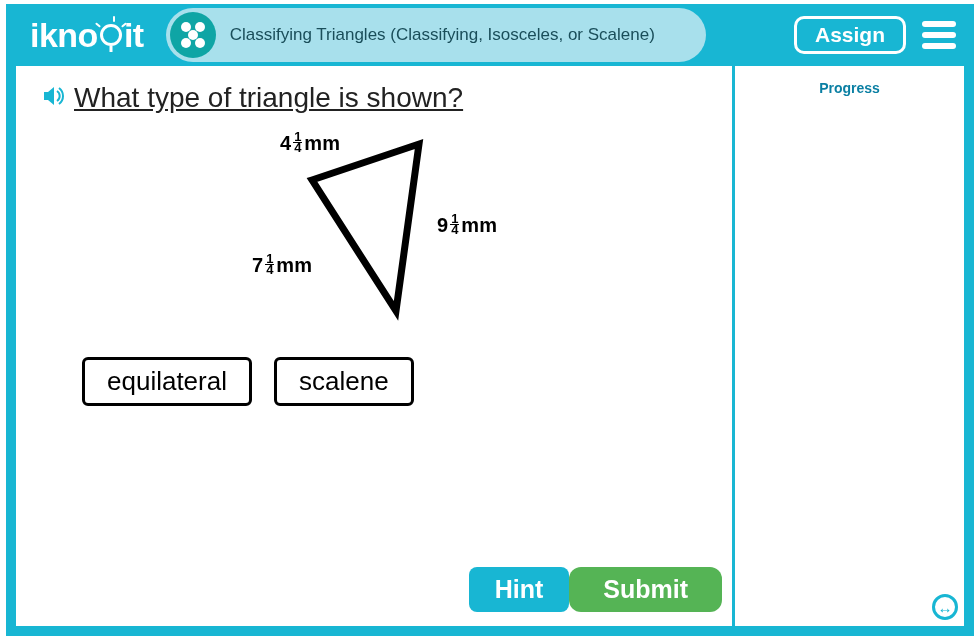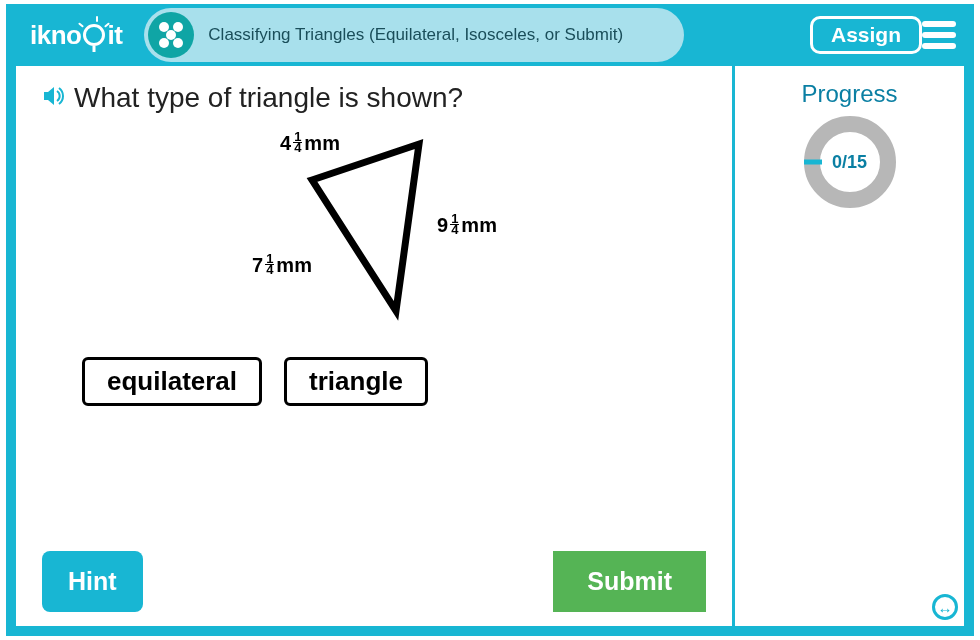--- a/index.html
+++ b/index.html
@@ -21,21 +21,21 @@
   }
   .header {
     background: #18b6d3;
     height: 62px;
     display: flex;
     align-items: center;
     position: relative;
   }
   .logo {
     color: #fff;
-    font-size: 26px;
+    font-size: 34px;
     font-weight: 600;
     margin-left: 14px;
     display: flex;
     align-items: center;
     letter-spacing: -0.5px;
   }
   .logo-bulb {
     display: inline-block;
     width: 22px; height: 22px;
     border: 3px solid #fff;
@@ -86,21 +86,21 @@
   .title-text {
     color: #1a4e5a;
     font-size: 17px;
     line-height: 1.3;
   }
   .header-right {
     position: absolute;
     right: 8px;
     display: flex;
     align-items: center;
-    gap: 0;
+    gap: 16px;
   }
   .assign-btn {
     border: 3px solid #fff;
     color: #fff;
     background: transparent;
     border-radius: 10px;
     font-size: 21px;
     font-weight: 700;
     padding: 4px 18px;
     cursor: pointer;
@@ -130,20 +130,21 @@
     gap: 8px;
   }
   .speaker {
     color: #18b6d3;
     font-size: 20px;
     cursor: pointer;
   }
   .question {
     font-size: 28px;
     color: #222;
+    text-decoration: underline;
   }
   .diagram {
     text-align: center;
     margin: 18px 0 30px 0;
     position: relative;
     height: 195px;
   }
   .diagram svg { display: block; margin: 0 auto; }
   .side-label {
     position: absolute;
@@ -154,65 +155,65 @@
   }
   .options {
     display: flex;
     gap: 22px;
     margin-left: 40px;
   }
   .opt {
     border: 3px solid #000;
     border-radius: 6px;
     font-size: 26px;
-    font-weight: 700;
+    font-weight: 400;
     padding: 6px 22px;
     background: #fff;
     cursor: pointer;
     text-align: center;
   }
   .buttons-row {
     position: absolute;
     bottom: 14px;
-    left: 26px; right: 26px;
-    display: flex;
-    justify-content: space-between;
+    left: 26px; right: 10px;
+    display: flex;
+    justify-content: flex-end;
   }
   .hint-btn {
     background: #18b6d3;
     color: #fff;
     font-size: 25px;
     font-weight: 700;
     border: none;
     border-radius: 8px;
     padding: 8px 26px;
     cursor: pointer;
   }
   .submit-btn {
     background: #55b455;
     color: #fff;
     font-size: 25px;
     font-weight: 700;
     border: none;
-    border-radius: 0;
-    padding: 16px 34px;
+    border-radius: 12px;
+    padding: 8px 34px;
     cursor: pointer;
   }
   .sidebar {
     width: 232px;
     border-left: 3px solid #18b6d3;
     padding-top: 14px;
     text-align: center;
     position: relative;
   }
   .gauge-section { margin-bottom: 40px; }
   .gauge-title {
     color: #0a7fa3;
-    font-size: 24px;
-    font-weight: 400;
+    font-size: 14px;
+    font-weight: 700;
     margin-bottom: 6px;
   }
   .gauge {
     width: 96px; height: 96px;
     margin: 0 auto;
     position: relative;
   }
   .gauge svg { transform: rotate(-90deg); }
   .gauge-ring {
     fill: none;
@@ -263,21 +264,21 @@
       <span>it</span>
     </div>
     <div class="title-pill">
       <div class="pill-icon">
         <div class="dot d1"></div>
           <div class="dot d2"></div>
           <div class="dot d3"></div>
           <div class="dot d4"></div>
           <div class="dot d5"></div>
       </div>
-      <div class="title-text">Classifying Triangles (Equilateral, Isosceles, or Submit)</div>
+      <div class="title-text">Classifying Triangles (Classifying, Isosceles, or Scalene)</div>
     </div>
     <div class="header-right">
       <button class="assign-btn">Assign</button>
       <div class="hamburger">
         <div></div>
           <div></div>
           <div></div>
       </div>
     </div>
   </div>
@@ -305,36 +306,29 @@
         <div class="side-label" style="left:395px; top:82px;">
           <span>9</span><span class="frac"><span class="num">1</span><span class="den">4</span></span><span>mm</span>
         </div>
         <div class="side-label" style="left:210px; top:122px;">
           <span>7</span><span class="frac"><span class="num">1</span><span class="den">4</span></span><span>mm</span>
         </div>
       </div>
 
       <div class="options">
         <button class="opt">equilateral</button>
-        <button class="opt">triangle</button>
+        <button class="opt">scalene</button>
       </div>
 
       <div class="buttons-row">
         <button class="hint-btn">Hint</button>
         <button class="submit-btn">Submit</button>
       </div>
     </div>
 
     <div class="sidebar">
       <div class="gauge-section">
         <div class="gauge-title">Progress</div>
-        <div class="gauge">
-          <svg width="96" height="96">
-            <circle class="gauge-ring" cx="48" cy="48" r="38"></circle>
-            <line class="gauge-tick" x1="48" y1="2" x2="48" y2="20"></line>
-          </svg>
-          <div class="gauge-text">0/15</div>
-        </div>
       </div>
       <div class="expand-icon">↔</div>
     </div>
   </div>
 </div>
 
 </body></html>

